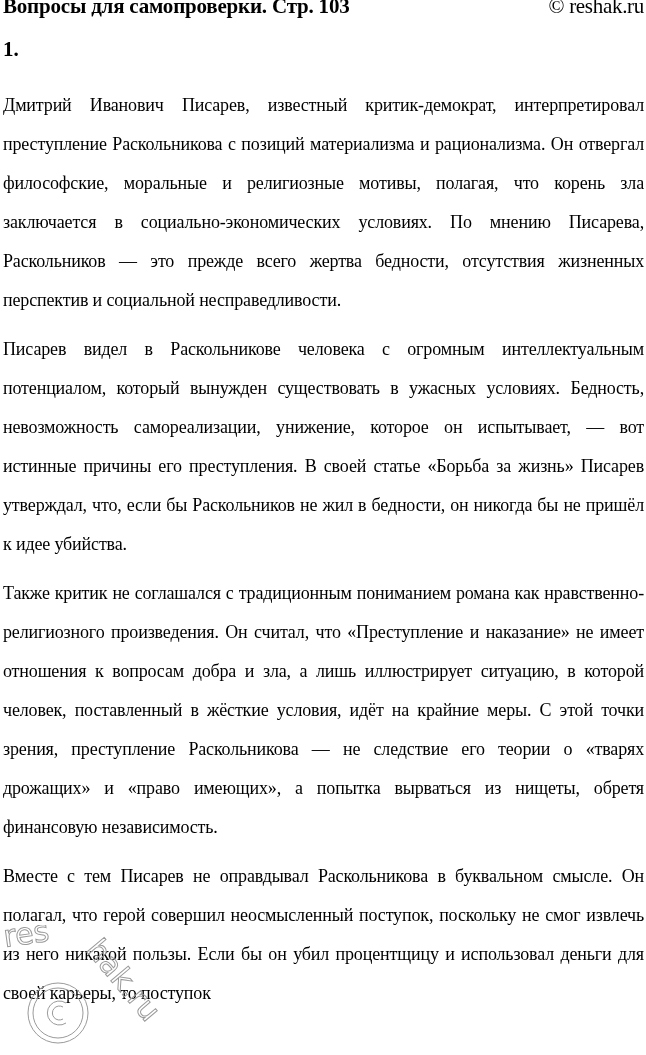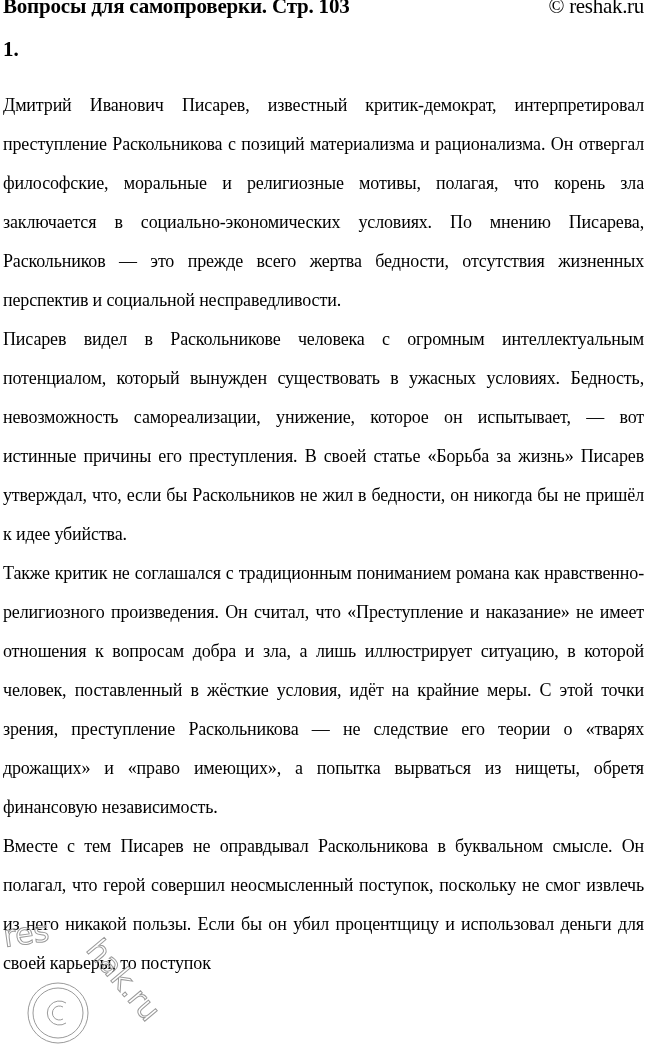--- a/index.html
+++ b/index.html
@@ -46,21 +46,21 @@
     height: 28px;
   }
   .paragraph {
     font-size: 18px;
     line-height: 39px;
     text-align: justify;
     margin: 0;
     letter-spacing: -0.15px;
   }
   .p1 { margin-top: 21px; }
-  .p-gap { margin-top: 0; }
+  .p-gap { margin-top: 10px; }
   .watermark {
     position: absolute;
     left: 0;
     top: 925px;
     width: 180px;
     height: 130px;
     pointer-events: none;
   }
 </style>
 </head>

